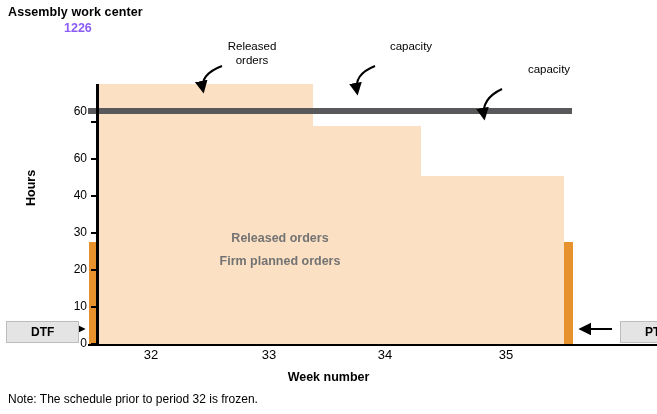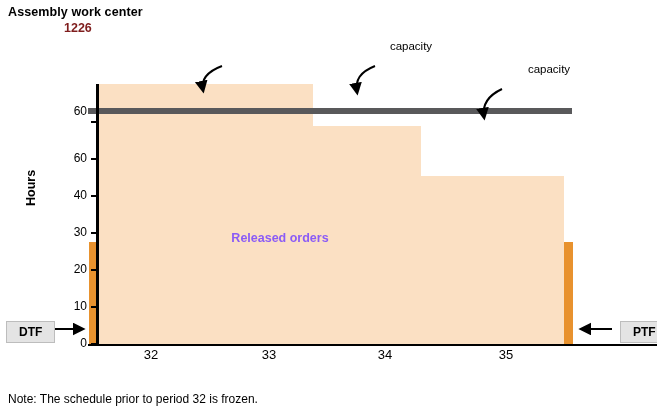--- a/index.html
+++ b/index.html
@@ -13,21 +13,21 @@
   .chart-root{position:absolute;left:0;top:0;width:565px;height:414px;}
 
   
   .title-line1{
     position:absolute;left:8px;top:5px;
     font-size:12.5px;font-weight:bold;color:#000;
     letter-spacing:0.1px;
   }
   .title-line2{
     position:absolute;left:64px;top:21px;
-    font-size:12.5px;font-weight:bold;color:#7f1d1d;
+    font-size:12.5px;font-weight:bold;color:#8b5cf6;
   }
 
   
   
   .plot{position:absolute;left:0;top:0;width:657px;height:414px;}
 
   .area-fill{
     position:absolute;
     background:#fbe0c3;
   }
@@ -78,21 +78,21 @@
     font-size:13px;color:#000;text-align:center;width:40px;
   }
   .x-axis-title{
     position:absolute;left:0;top:370px;width:657px;
     text-align:center;font-size:12.5px;font-weight:bold;color:#000;
   }
 
   
   .inner-label{
     position:absolute;width:300px;text-align:center;
-    font-size:12.5px;font-weight:bold;color:#8b5cf6;
+    font-size:12.5px;font-weight:bold;color:#737373;
   }
   .inner-1{left:130px;top:231px;}
   .inner-2{left:130px;top:254px;}
 
   
   .callout{
     position:absolute;text-align:center;
     font-size:11.5px;color:#000;line-height:14px;
   }
   .c1{left:192px;top:39px;width:120px;}
@@ -100,21 +100,21 @@
   .c3{left:487px;top:62px;width:124px;}
 
   .arrow-svg{position:absolute;left:0;top:0;width:657px;height:414px;pointer-events:none;}
 
   
   .tag-box{
     position:absolute;
     background:#e4e4e4;
     border:1px solid #bdbdbd;
     font-size:12px;font-weight:bold;color:#000;
-    padding:3px 12px;
+    padding:3px 24px;
   }
   .dtf-box{left:6px;top:321px;}
   .ptf-box{left:620px;top:321px;}
 
   
   .note{
     position:absolute;left:8px;top:392px;
     font-size:12px;color:#000;text-align:center;
   }
 </style>
@@ -156,23 +156,29 @@
     <div class="ytick-label" style="left:61px;top:151px">60</div>
     <div class="ytick-label" style="left:61px;top:104px">60</div>
 
     <div class="y-axis-title">Hours</div>
 
     <div class="xtick-label" style="left:131px">32</div>
     <div class="xtick-label" style="left:249px">33</div>
     <div class="xtick-label" style="left:365px">34</div>
     <div class="xtick-label" style="left:486px">35</div>
 
+    <div class="x-axis-title">Week number</div>
 
     <div class="inner-label inner-1">Released orders</div>
-
+    <div class="inner-label inner-2">Firm planned orders</div>
+
+    <div class="callout c1">
+      <div>Released</div>
+      <div>orders</div>
+    </div>
     <div class="callout c2">
       <div>capacity</div>
     </div>
     <div class="callout c3">
       <div>capacity</div>
     </div>
 
     <svg class="arrow-svg" viewBox="0 0 657 414">
       <defs>
         <marker id="ah" markerWidth="7" markerHeight="7" refX="4.6" refY="3.2" orient="auto">

